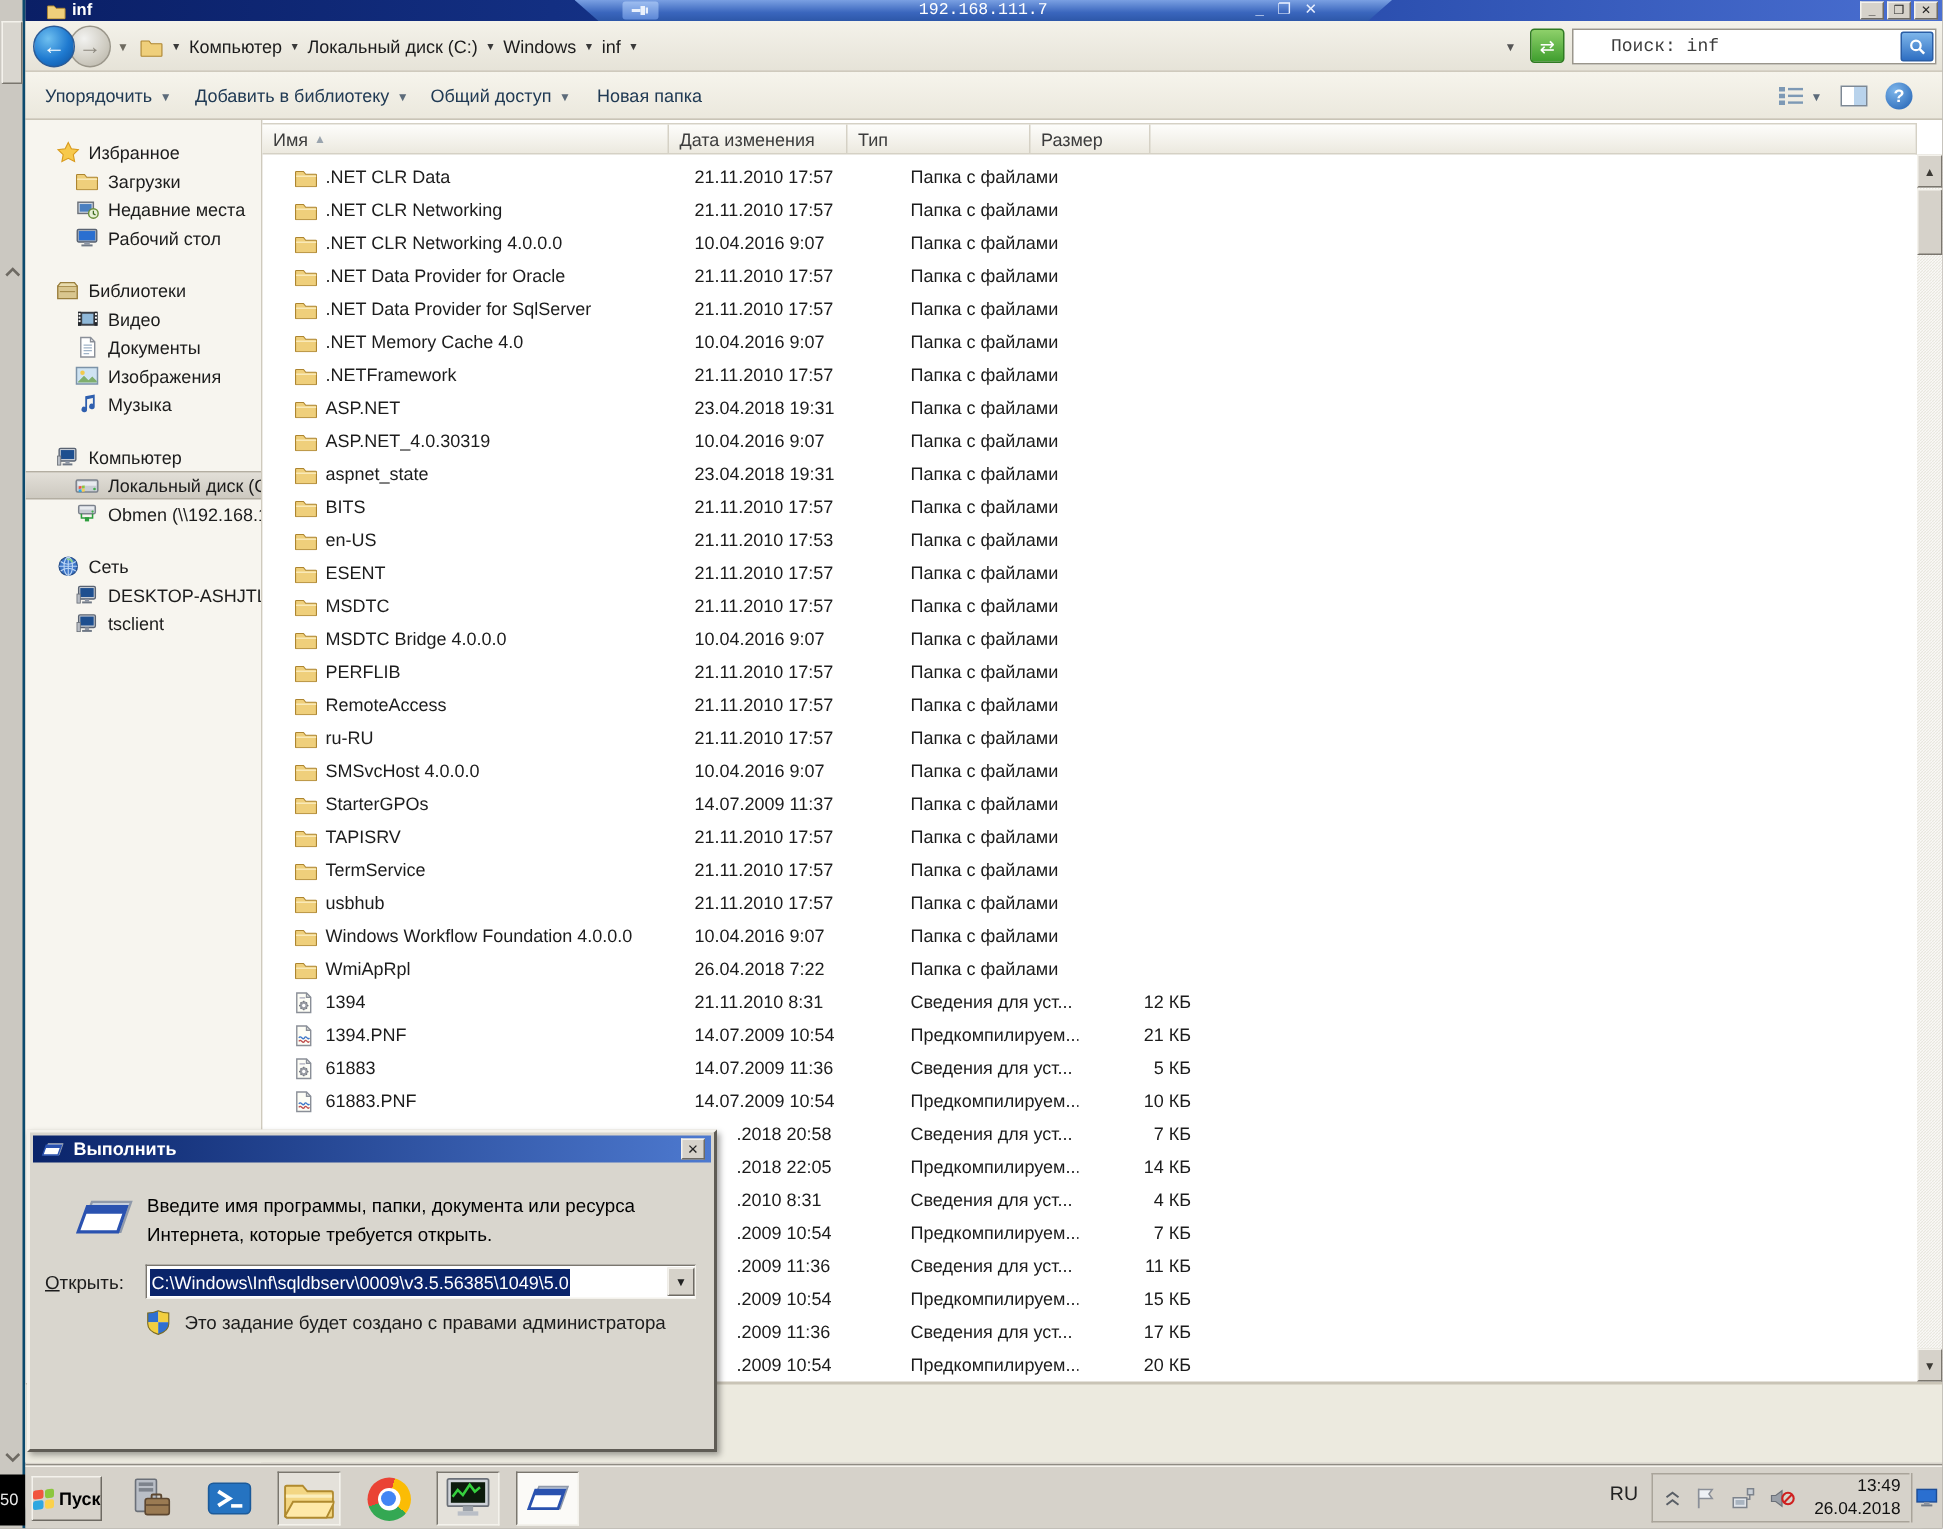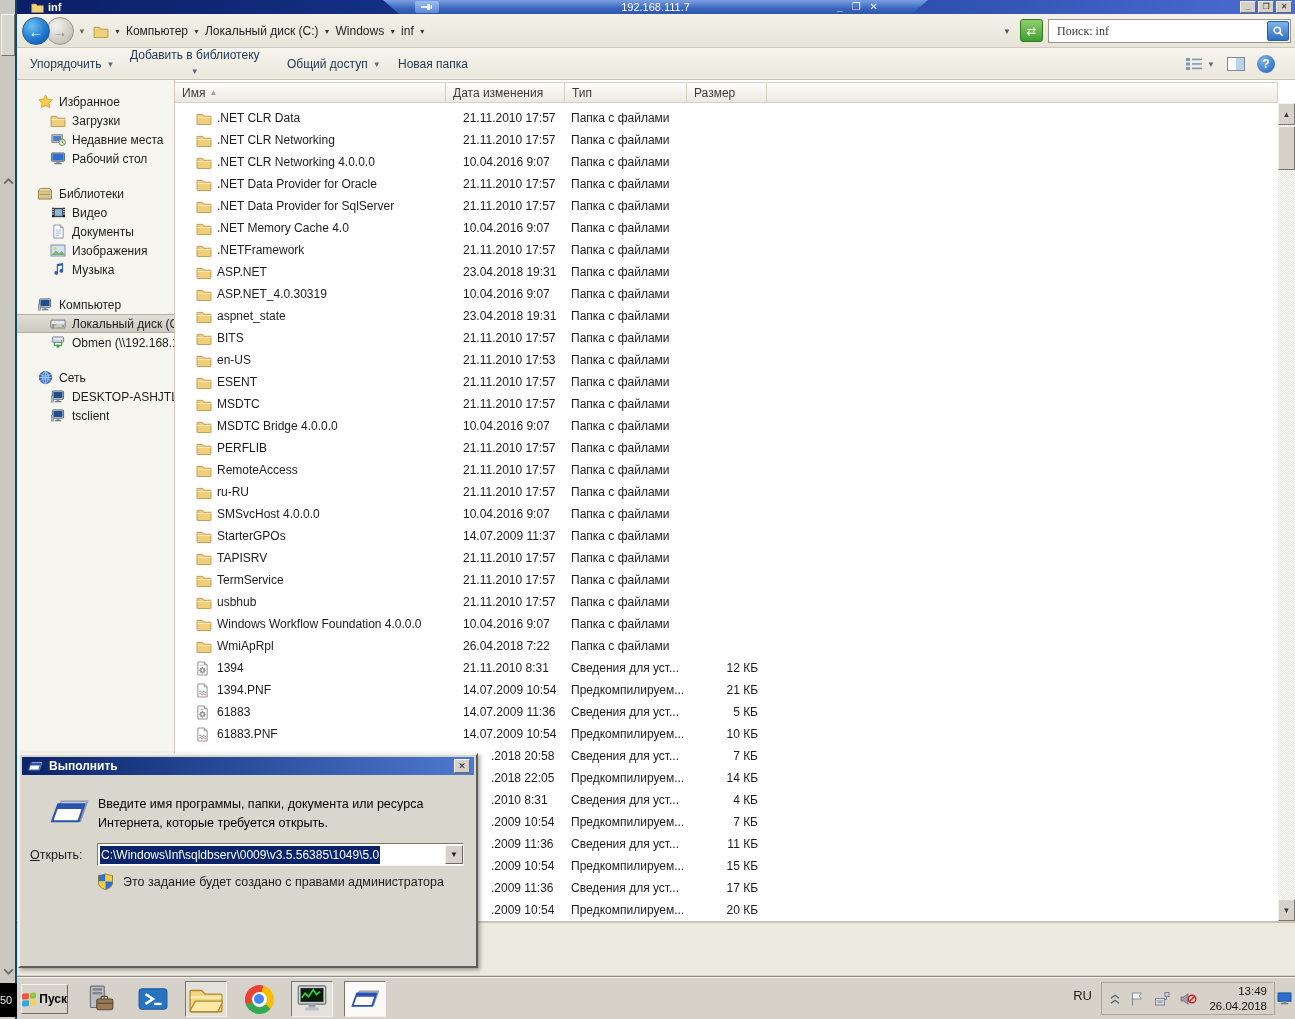--- a/index.html
+++ b/index.html
@@ -29,43 +29,43 @@
   .cbtn{width:16px;height:12px;background:#d6d2ca;border:1px solid;border-color:#f4f2ec #6e6a63 #6e6a63 #f4f2ec;
     font-size:8px;line-height:9px;text-align:center;color:#222;font-weight:bold;}
 
   
   .rdpbar{position:absolute;left:366px;top:0;width:545px;height:14px;
     background:linear-gradient(#7aa0e2,#3a66bd 60%,#2d57a8);
     clip-path:polygon(0 0,100% 0,calc(100% - 16px) 100%,16px 100%);
     display:flex;align-items:center;color:#fff;}
   .rdp-pin{position:absolute;left:32px;top:1px;width:24px;height:12px;background:linear-gradient(#9dbdf0,#5c87d6);
     border-radius:2px;display:flex;align-items:center;justify-content:center;}
-  .rdp-title{position:absolute;left:0;width:100%;text-align:center;font-size:11px;color:#fff;}
+  .rdp-title{position:absolute;left:0;width:100%;text-align:center;font-size:11px;color:#fff;font-family:Liberation Mono, monospace;}
   .rdp-btns{position:absolute;right:50px;top:0;height:14px;display:flex;gap:9px;align-items:center;color:#eaf0ff;font-size:10px;font-weight:bold;}
   .rdp-btns span{cursor:default;line-height:14px;}
 
   
   .addr-row{position:absolute;left:0;top:14px;width:1278px;height:34px;
     background:linear-gradient(#f4f2ea,#e6e3d8);border-bottom:1px solid #cfcabd;}
   .navcircle{position:absolute;top:3px;width:28px;height:28px;border-radius:50%;display:flex;align-items:center;justify-content:center;
     color:#fff;font-size:15px;font-weight:bold;}
   .nav-back{left:5px;background:radial-gradient(circle at 35% 30%,#6fc0f0,#1f7ad0 55%,#0b4f9e);border:1px solid #2b5b96;z-index:2;}
   .nav-fwd{left:29px;background:radial-gradient(circle at 35% 30%,#f2f2f0,#cfccc2 60%,#b4b0a4);border:1px solid #9a968a;color:#8d897f;z-index:1;}
   .nav-dd{position:absolute;left:61px;top:13px;color:#6e6a60;font-size:8px;}
   .breadcrumb{position:absolute;left:76px;top:5px;height:24px;display:flex;align-items:center;gap:5px;white-space:nowrap;}
   .breadcrumb .bicon{width:16px;height:13px;}
   .bc-sep{font-size:7px;color:#3a3a3a;}
   .bc-item{font-size:12px;color:#1c1c1c;}
   .addr-caret{position:absolute;left:986px;top:13px;font-size:8px;color:#555;}
   .refresh-btn{position:absolute;left:1003px;top:5px;width:23px;height:23px;border-radius:3px;
     background:linear-gradient(#8ed06a,#3f9e2e);border:1px solid #2f7a22;color:#fff;
     display:flex;align-items:center;justify-content:center;font-size:12px;}
   .search-box{position:absolute;left:1031px;top:5px;width:243px;height:24px;background:#fff;border:1px solid #9a968c;}
-  .search-box input{position:absolute;left:6px;top:2px;width:200px;height:18px;border:none;outline:none;
-    font-family:Liberation Serif, serif;font-size:12px;color:#3c3c3c;background:transparent;}
+  .search-box input{position:absolute;left:23px;top:2px;width:200px;height:18px;border:none;outline:none;
+    font-family:Liberation Mono, monospace;font-size:12px;color:#3c3c3c;background:transparent;}
   .search-btn{position:absolute;right:1px;top:1px;width:22px;height:20px;
     background:linear-gradient(#7db5ea,#2f6fc2);border:1px solid #2a5ea6;border-radius:2px;
     display:flex;align-items:center;justify-content:center;}
 
   
   .toolbar{position:absolute;left:0;top:48px;width:1278px;height:32px;
     background:linear-gradient(#f6f4ec,#ebe8dd);border-bottom:1px solid #c9c4b6;}
   .tb-item{position:absolute;top:0;height:32px;display:flex;align-items:center;gap:5px;color:#203a54;font-size:12px;}
   .tb-caret{font-size:8px;color:#5c6b7a;}
   .tb-right{position:absolute;right:20px;top:0;height:32px;display:flex;align-items:center;gap:12px;}
@@ -91,21 +91,21 @@
     background:linear-gradient(#fdfdfb,#ece9df);border:1px solid #d5d1c5;border-left:none;}
   .hcell{border-right:1px solid #d5d1c5;display:flex;align-items:center;padding-left:7px;color:#3c3c3c;gap:4px;}
   .h-name{width:271px;}.h-date{width:119px;}.h-type{width:122px;}.h-size{width:80px;}.h-rest{flex:1;border-right:none;}
   .sort-glyph{color:#9aa4ae;font-size:8px;}
   .rows{position:absolute;left:0;top:27px;width:1103px;}
   .frow{height:22px;display:flex;align-items:center;}
   .fcell{white-space:nowrap;overflow:hidden;}
   .c-icon{width:17px;margin-left:21px;display:flex;align-items:center;}
   .c-name{width:233px;padding-left:4px;}
   .c-date{width:120px;padding-left:17px;}
-  .c-type{width:117px;padding-left:5px;}
+  .c-type{width:117px;padding-left:5px;margin-left:36px;}
   .c-size{width:75px;text-align:right;}
   .frow.clipped .c-date{padding-left:45px;}
   .fl-bottom{position:absolute;left:0;top:841px;width:1120px;border-top:1px solid #c9c4b6;}
 
   
   .vscroll{position:absolute;left:1103px;top:23px;width:17px;height:818px;
     background-color:#e9e7df;
     background-image:linear-gradient(45deg,#fff 25%,transparent 25%,transparent 75%,#fff 75%),
                      linear-gradient(45deg,#fff 25%,transparent 25%,transparent 75%,#fff 75%);
     background-size:2px 2px;background-position:0 0,1px 1px;}
@@ -248,21 +248,21 @@
             </svg>
         </div>
       </div>
     </div>
 
     <div class="toolbar">
       <div class="tb-item" style="left:13px;">
         <span>Упорядочить</span>
           <span class="tb-caret">▼</span>
       </div>
-      <div class="tb-item" style="left:113px;flex-direction:column;">
+      <div class="tb-item" style="left:113px;">
         <span>Добавить в библиотеку</span>
           <span class="tb-caret">▼</span>
       </div>
       <div class="tb-item" style="left:270px;justify-content:flex-end;">
         <span>Общий доступ</span>
           <span class="tb-caret">▼</span>
       </div>
       <div class="tb-item" style="left:381px;">
         <span>Новая папка</span>
       </div>

